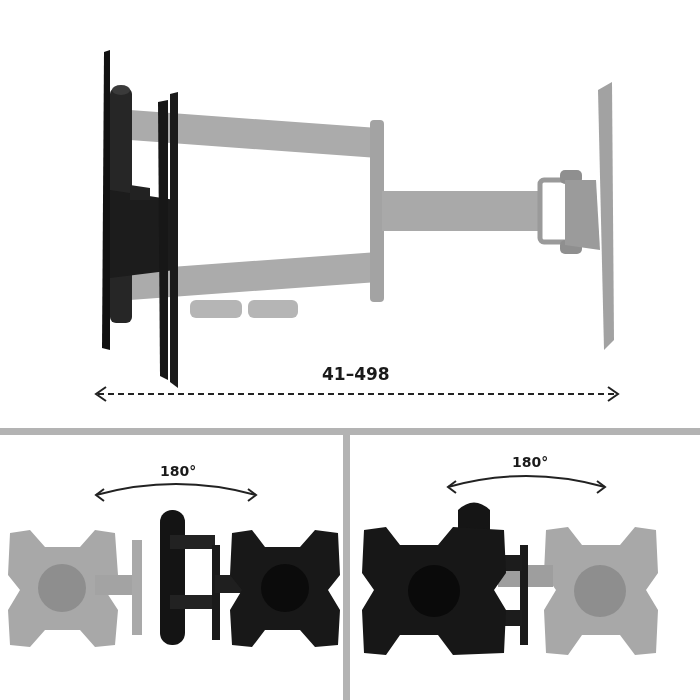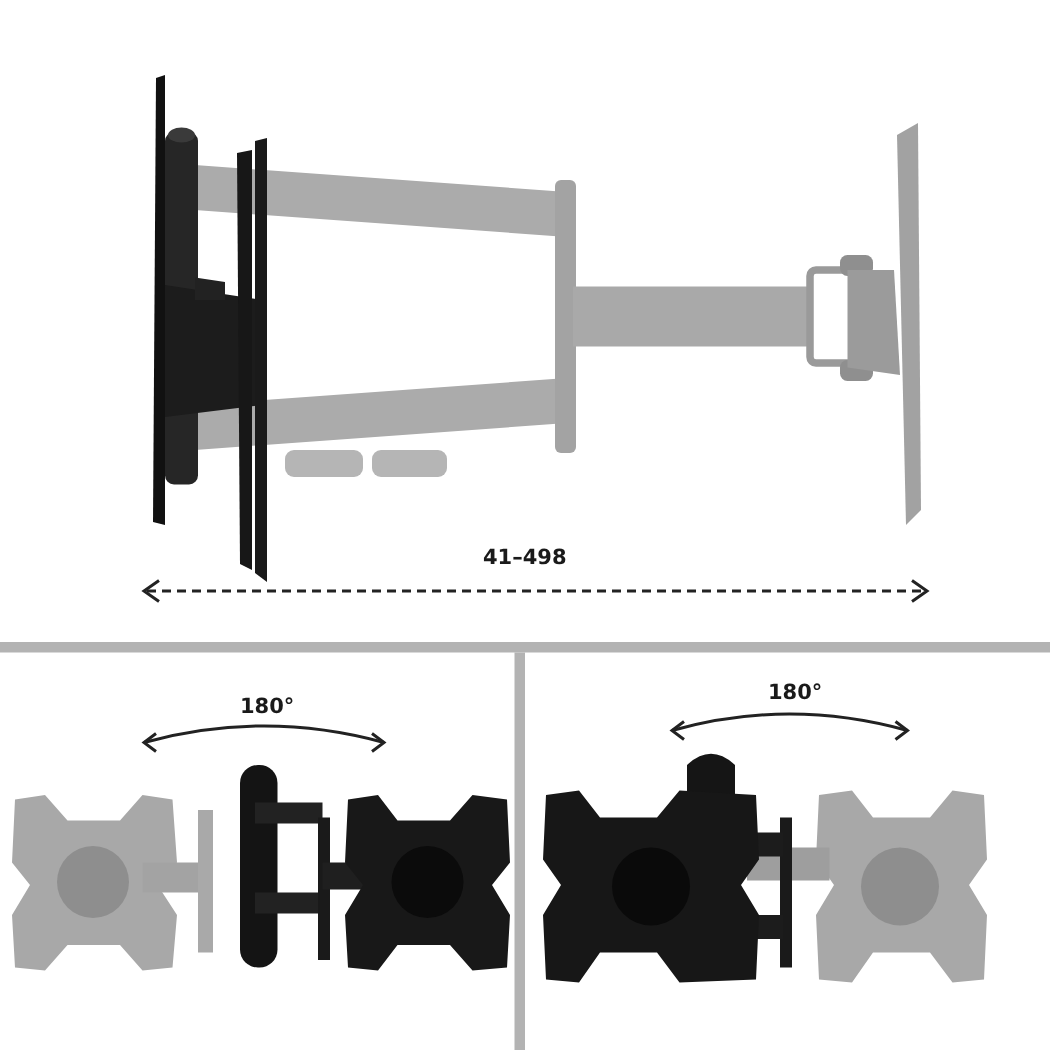--- a/index.html
+++ b/index.html
@@ -39,21 +39,21 @@
     <path d="M110,190 L175,200 L175,270 L110,278 Z" fill="#1c1c1c"></path>
     <path d="M130,185 L150,188 L150,200 L130,200 Z" fill="#222"></path>
 
     <polygon points="158,102 168,100 168,380 160,376" fill="#171717"></polygon>
     <polygon points="170,94 178,92 178,388 170,382" fill="#1a1a1a"></polygon>
 
     <line x1="98" y1="394" x2="616" y2="394" stroke="#222" stroke-width="2" stroke-dasharray="6,4"></line>
     <polyline points="106,387 96,394 106,401" fill="none" stroke="#222" stroke-width="2"></polyline>
     <polyline points="608,387 618,394 608,401" fill="none" stroke="#222" stroke-width="2"></polyline>
   </svg>
-  <div class="abs label" style="left:322px;top:364px;font-size:14px;">41–498</div>
+  <div class="abs label" style="left:322px;top:364px;font-size:17px;">41–498</div>
 </div>
 
 <div class="abs" style="left:0;top:435px;width:343px;height:265px;">
   <div class="abs label" style="left:160px;top:28px;font-size:14px;">180°</div>
   <svg width="343" height="265">
     <path d="M96,60 Q176,38 256,60" fill="none" stroke="#222" stroke-width="2"></path>
     <polyline points="104,54 96,60 104,66" fill="none" stroke="#222" stroke-width="2"></polyline>
     <polyline points="248,54 256,60 248,66" fill="none" stroke="#222" stroke-width="2"></polyline>
 
     <path d="M10,98 L30,95 L45,112 L80,112 L95,95 L115,98 L118,140 L105,155 L118,175 L115,210 L95,212 L80,195 L45,195 L30,212 L10,210 L8,175 L20,155 L8,140 Z" fill="#a8a8a8"></path>

